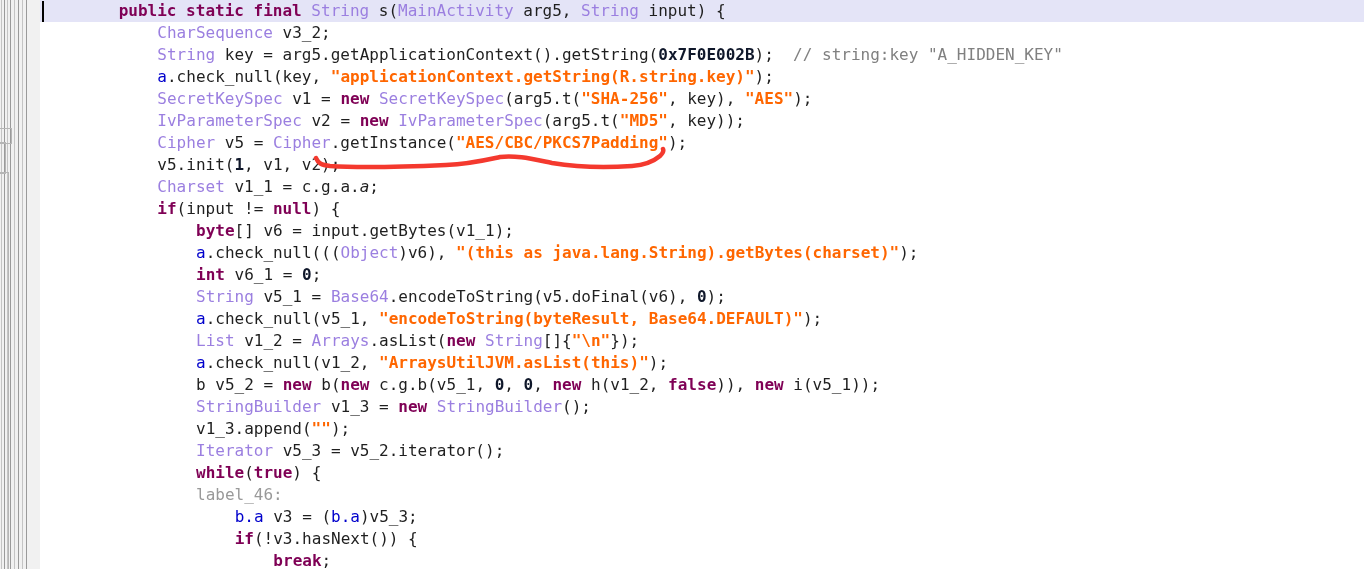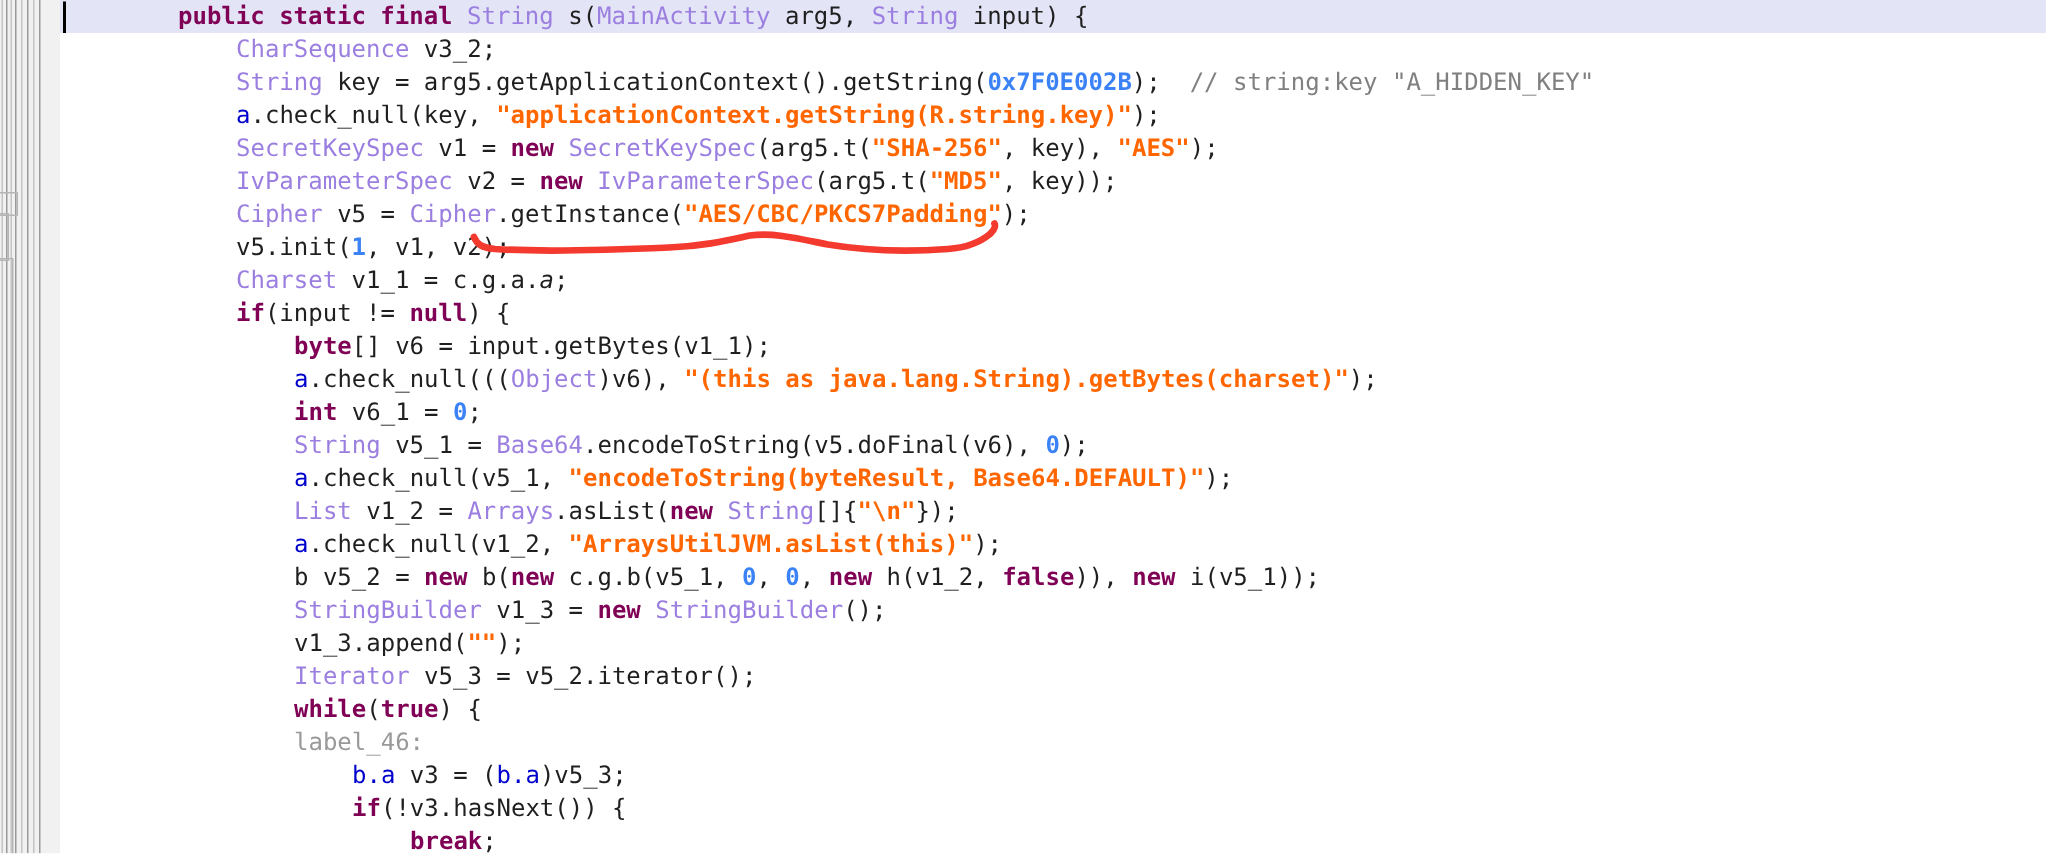--- a/index.html
+++ b/index.html
@@ -87,21 +87,21 @@
     width: 2px;
     height: 21px;
     background: #000000;
   }
 
   
   .kw      { color: #7f0055; font-weight: bold; }   
   .type    { color: #9b7fe0; }                      
   .plain   { color: #1f1f1f; }
   .str     { color: #ff6600; font-weight: bold; }   
-  .num     { color: #3b82f6; font-weight: bold; }   
+  .num     { color: #0f172a; font-weight: bold; }   
   .cmt     { color: #808080; }                      
   .label   { color: #999999; }
   .ident-b { color: #0000cc; }                      
   .fld     { color: #1f1f1f; font-style: italic; }
 
   
   .annotation {
     position: absolute;
     left: 0;
     top: 0;

